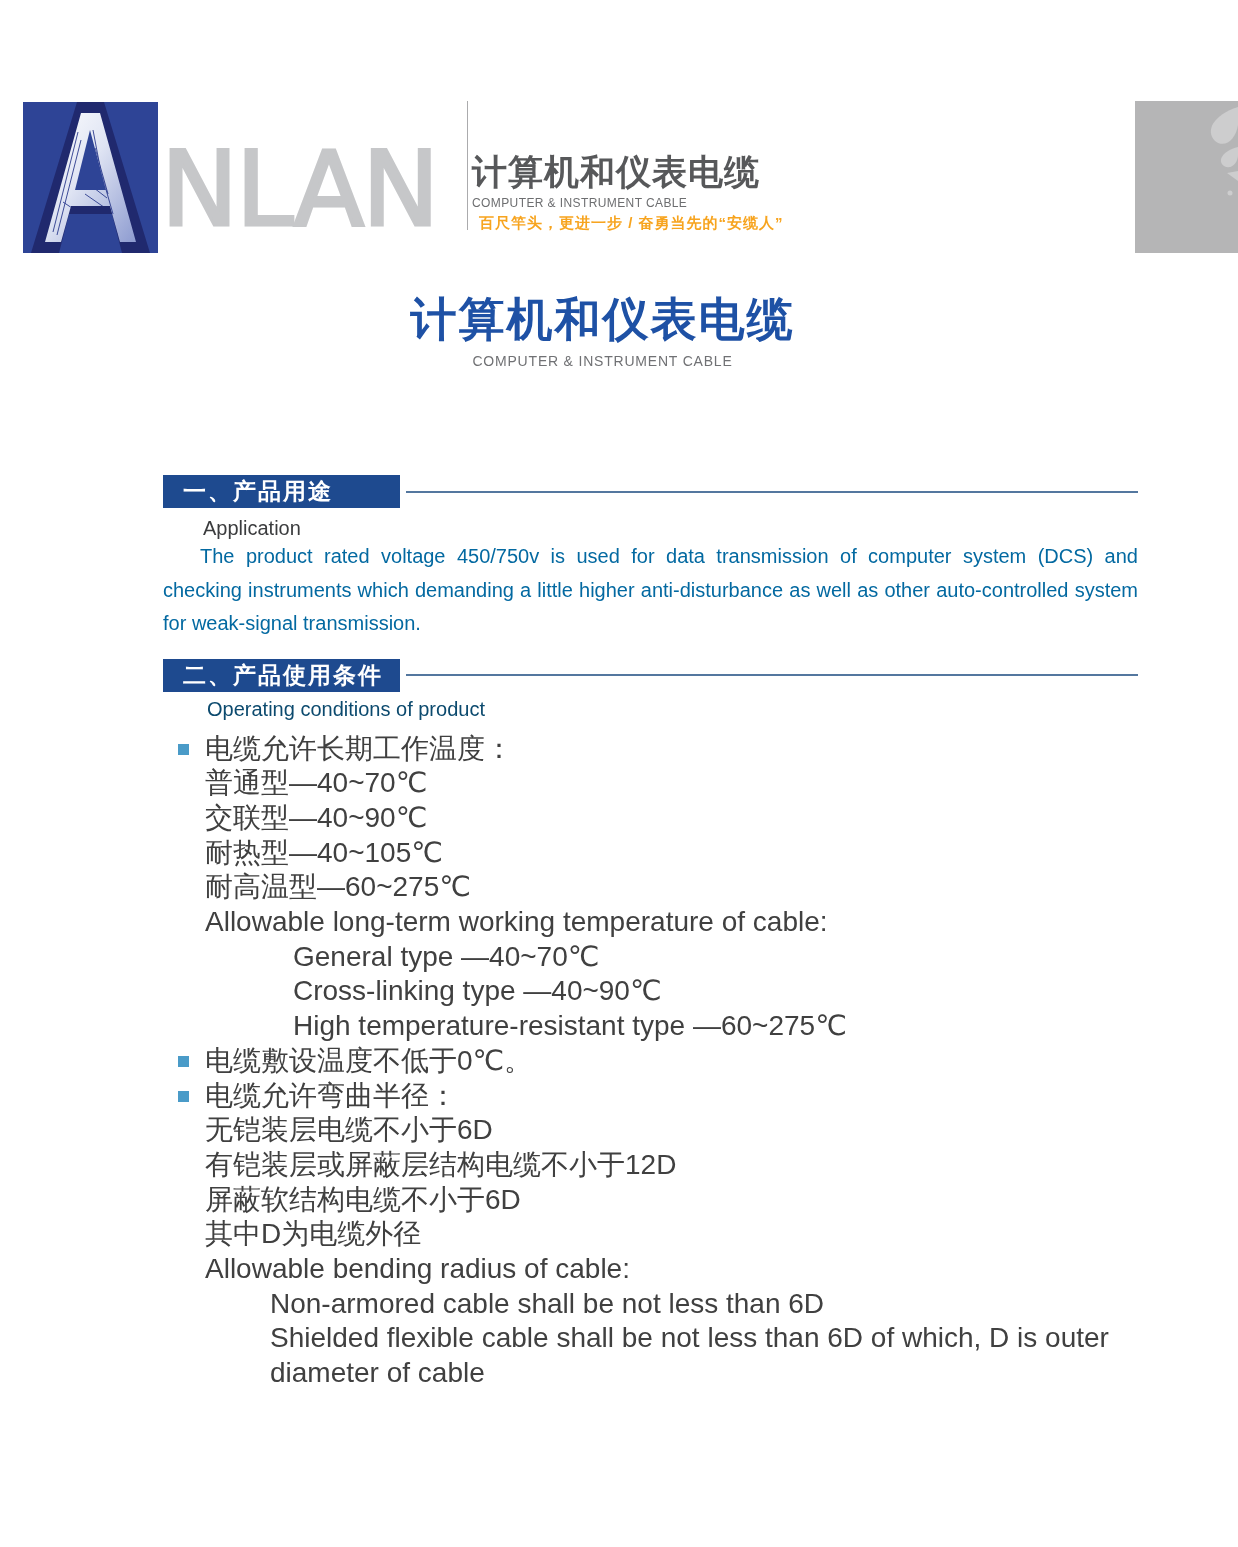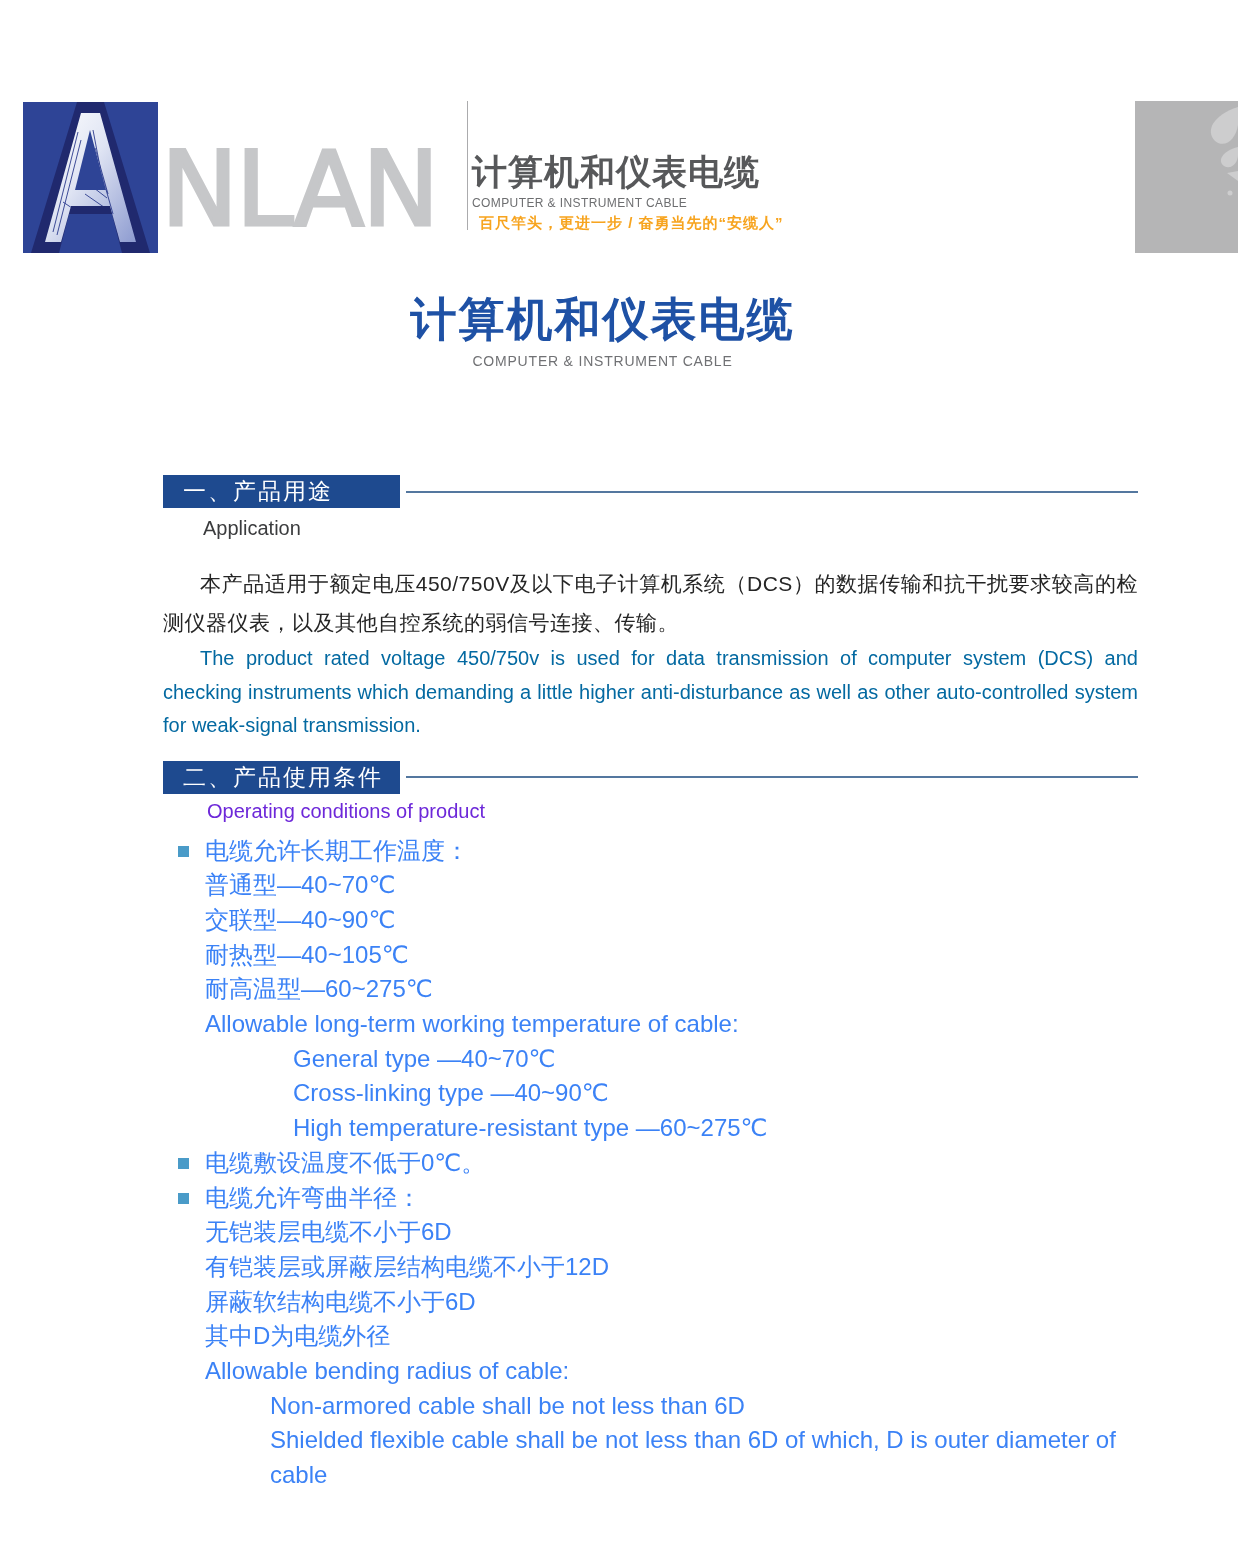--- a/index.html
+++ b/index.html
@@ -28,41 +28,41 @@
   .page-title-wrap { position:absolute; left:0; top:292px; width:1205px; text-align:center; }
   .page-title-zh { font-size:46px; font-weight:bold; color:#1e51a5; letter-spacing:2px; line-height:54px; }
   .page-title-en { margin-top:7px; font-size:14px; color:#707174; letter-spacing:0.8px; }
 
   
   .content { position:absolute; left:163px; top:475px; width:975px; }
 
   .sec-header { display:flex; align-items:center; height:33px; }
   .sec-bar {
     width:237px; height:33px; background:#1e4a8f; color:#ffffff;
-    font-size:23px; font-weight:normal; letter-spacing:2px;
+    font-size:23px; font-weight:bold; letter-spacing:2px;
     display:flex; align-items:center; padding-left:20px; flex:none;
   }
   .sec-rule { flex:1; height:2px; background:#54779f; margin-left:6px; }
 
   .app-label { margin:9px 0 0 40px; font-size:20px; line-height:23px; color:#3b3c3e; }
 
   .para-zh {
     margin-top:24px; font-size:21px; line-height:39px; color:#252525;
     text-indent:37px; text-align:justify; letter-spacing:0.5px;
   }
   .para-en {
     margin-top:0; font-size:20px; line-height:33.5px; color:#0369a1;
     text-indent:37px; text-align:justify;
   }
 
   .sec2 { margin-top:18px; }
-  .op-label { margin:6px 0 0 44px; font-size:20px; line-height:23px; color:#6d28d9; }
+  .op-label { margin:6px 0 0 44px; font-size:20px; line-height:23px; color:#0c4a6e; }
 
   .cond-list { margin-top:11px; }
-  .cond-row { position:relative; padding-left:42px; font-size:24px; line-height:34.7px; color:#3b82f6; }
+  .cond-row { position:relative; padding-left:42px; font-size:28px; line-height:34.7px; color:#404040; }
   .cond-row.indent-1 { padding-left:130px; }
   .cond-row.indent-2 { padding-left:107px; }
   .cond-row .bullet {
     position:absolute; left:15px; top:12px; width:11px; height:11px; background:#4a9bc8;
   }
 </style>
 </head>
 <body>
 
 <div class="logo-square">
@@ -110,21 +110,20 @@
 </div>
 
 <div class="content">
 
   <div class="sec1">
     <div class="sec-header">
       <div class="sec-bar">一、产品用途</div>
       <div class="sec-rule"></div>
     </div>
     <div class="app-label">Application</div>
-    <p class="para-zh">本产品适用于额定电压450/750V及以下电子计算机系统（DCS）的数据传输和抗干扰要求较高的检测仪器仪表，以及其他自控系统的弱信号连接、传输。</p>
     <p class="para-en">The product rated voltage 450/750v is used for data transmission of computer system (DCS) and checking instruments which demanding a little higher anti-disturbance as well as other auto-controlled system for weak-signal transmission.</p>
   </div>
 
   <div class="sec2">
     <div class="sec-header">
       <div class="sec-bar">二、产品使用条件</div>
       <div class="sec-rule"></div>
     </div>
     <div class="op-label">Operating conditions of product</div>
     <div class="cond-list">

